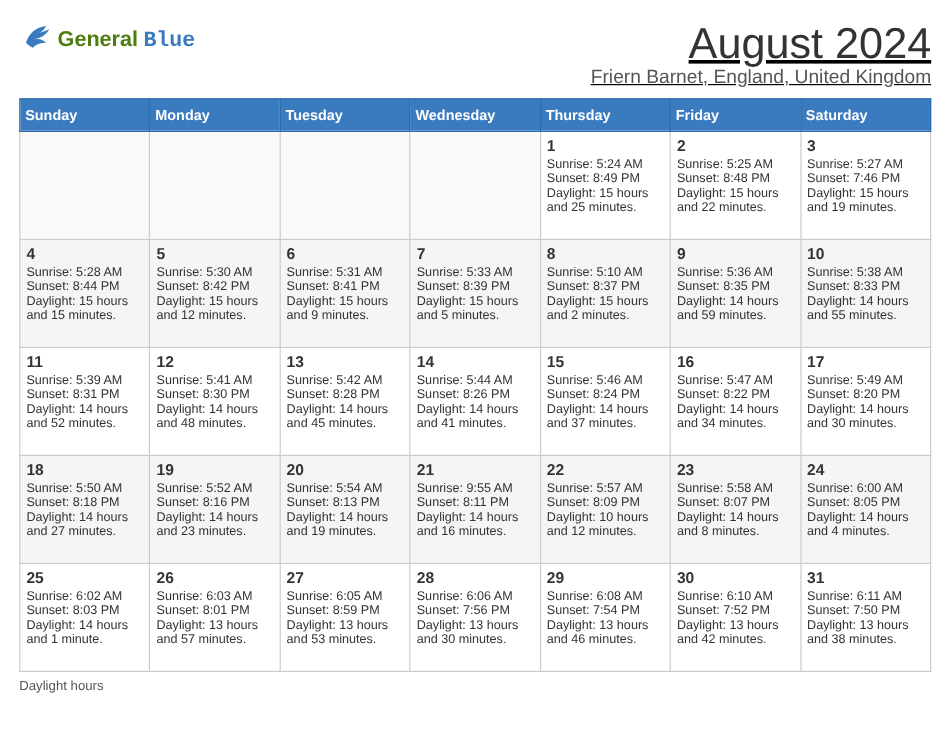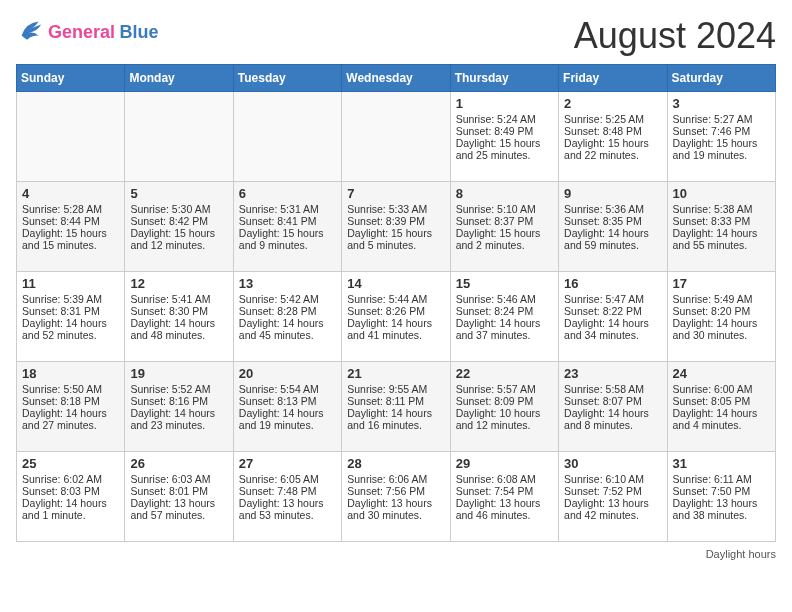--- a/index.html
+++ b/index.html
@@ -17,35 +17,37 @@
       margin-bottom: 8px;
     }
     .logo {
       display: flex;
       align-items: center;
       gap: 4px;
     }
     .logo-text-general {
       font-size: 18px;
       font-weight: bold;
-      color: #ec4899;
+      color: #4d7c0f;
       line-height: 1;
     }
     .logo-text-blue {
       font-size: 18px;
       font-weight: bold;
       color: #3a7abf;
       line-height: 1;
+      font-family: Liberation Mono, monospace;
     }
     .logo-bird {
       width: 28px;
       height: 28px;
     }
     .title-section {
       text-align: right;
+      text-decoration: underline;
     }
     .main-title {
       font-size: 36px;
       font-weight: normal;
       color: #333;
       line-height: 1.1;
     }
     .subtitle {
       font-size: 16px;
       color: #555;
@@ -84,21 +86,21 @@
       display: block;
       margin-bottom: 2px;
     }
     .cell-empty {
       background: #f9f9f9 !important;
     }
     .footer-note {
       margin-top: 6px;
       font-size: 11px;
       color: #555;
-      text-align: right;
+      text-align: left;
     }
   </style>
 </head>
 <body>
 
 <div class="header-section">
   <div class="logo">
     <div>
       <svg class="logo-bird" viewBox="0 0 40 40" xmlns="http://www.w3.org/2000/svg">
         <path d="M8 28 Q14 10 32 8 Q28 16 20 18 Q28 15 36 12 Q30 22 18 24 Q26 22 32 28 Q22 28 16 34 Q12 32 8 28Z" fill="#3a7abf"></path>
@@ -106,20 +108,21 @@
     </div>
     <div>
       <div>
         <span class="logo-text-general">General</span>
         <span class="logo-text-blue">Blue</span>
       </div>
     </div>
   </div>
   <div class="title-section">
     <div class="main-title">August 2024</div>
+    <div class="subtitle">Friern Barnet, England, United Kingdom</div>
   </div>
 </div>
 
 <table>
   <thead>
     <tr>
     <th>Sunday</th>
         <th>Monday</th>
         <th>Tuesday</th>
         <th>Wednesday</th>
@@ -294,21 +297,21 @@
         </td>
         <td>
           <span class="day-number">26</span>
           <div>Sunrise: 6:03 AM</div>
           <div>Sunset: 8:01 PM</div>
           <div>Daylight: 13 hours and 57 minutes.</div>
         </td>
         <td>
           <span class="day-number">27</span>
           <div>Sunrise: 6:05 AM</div>
-          <div>Sunset: 7:48 PM</div>
+          <div>Sunset: 8:59 PM</div>
           <div>Daylight: 13 hours and 53 minutes.</div>
         </td>
         <td>
           <span class="day-number">28</span>
           <div>Sunrise: 6:06 AM</div>
           <div>Sunset: 7:56 PM</div>
           <div>Daylight: 13 hours and 30 minutes.</div>
         </td>
         <td>
           <span class="day-number">29</span>

